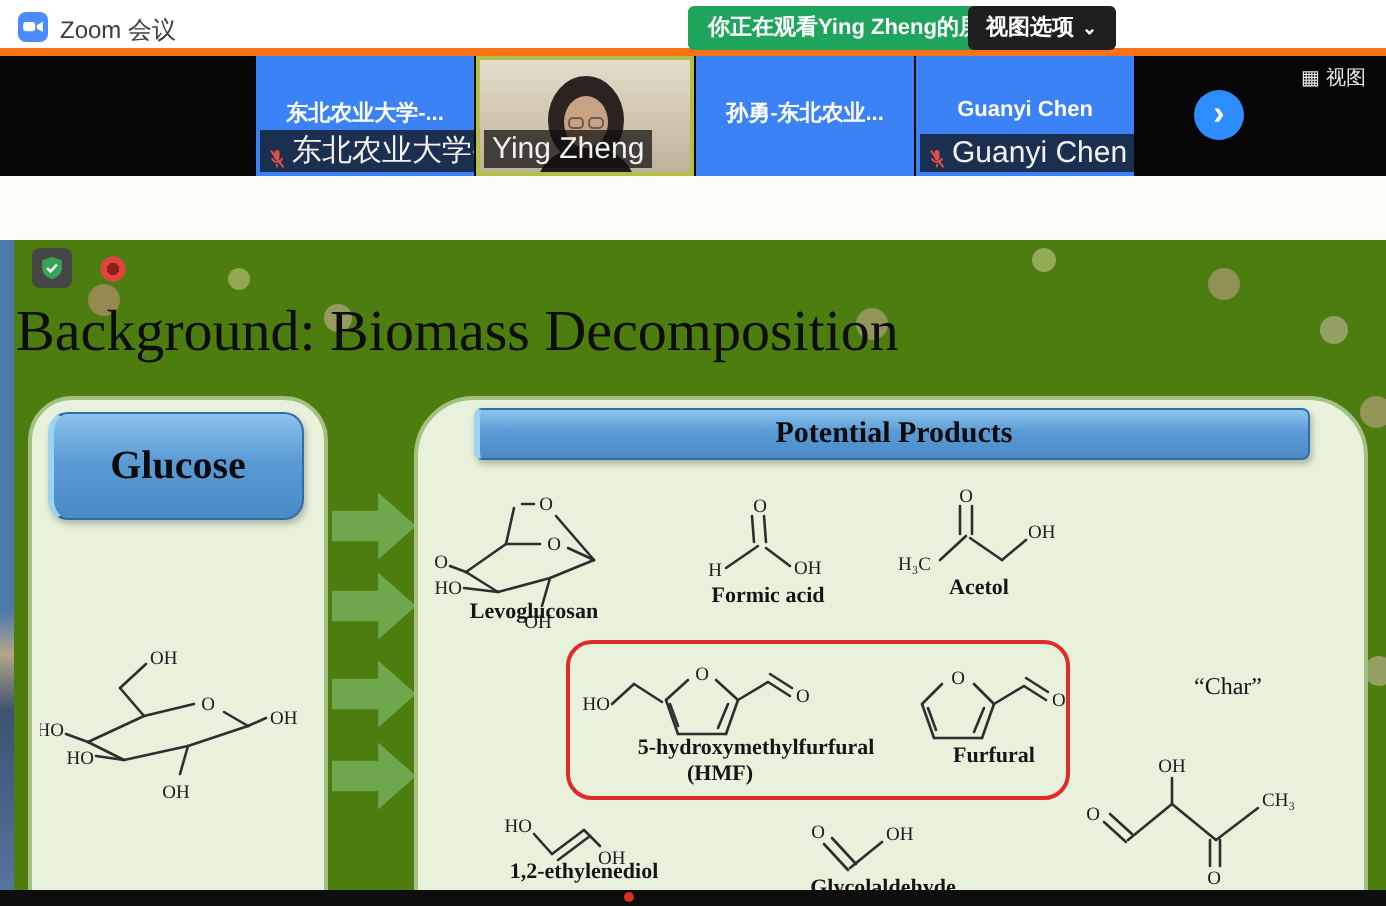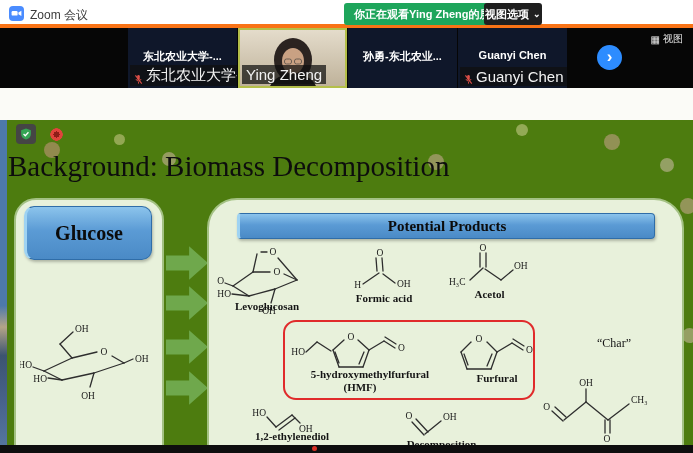--- a/index.html
+++ b/index.html
@@ -10,26 +10,26 @@
   }
   
   .titlebar { position:absolute; left:0; top:0; width:693px; height:28px;
     background:#ffffff; border-bottom:4px solid #f97316; }
   .zoom-logo { position:absolute; left:9px; top:6px; width:15px; height:15px; }
   .app-title { position:absolute; left:30px; top:7px; font-size:12px; color:#3c3c3c; }
   .watch-banner { position:absolute; left:344px; top:3px; height:22px; line-height:22px;
     padding:0 10px; background:#1ea55b; color:#fff; font-size:11px; font-weight:bold;
     border-radius:3px; }
   .view-options { position:absolute; left:484px; top:3px; height:22px; line-height:22px;
-    padding:0 1px; background:#1f1f1f; color:#fff; font-size:11px; font-weight:bold;
+    padding:0 9px; background:#1f1f1f; color:#fff; font-size:11px; font-weight:bold;
     border-radius:3px; display:flex; align-items:center; gap:4px; }
   .caret { font-size:9px; line-height:1; }
   
   .strip { position:absolute; left:0; top:28px; width:693px; height:60px; background:#060606; }
-  .tile { position:absolute; top:0; height:60px; width:109px; background:#0f172a; overflow:hidden; }
+  .tile { position:absolute; top:0; height:60px; width:109px; background:#3b82f6; overflow:hidden; }
   .tile .center-name { position:absolute; left:0; right:0; top:21px; text-align:center;
     color:#fff; font-size:11px; font-weight:bold; white-space:nowrap; }
   .name-tag { position:absolute; left:2px; bottom:2px; display:flex; align-items:flex-end; gap:3px;
     background:rgba(15,15,15,.72); color:#f2f2f2; font-size:15px; padding:1px 4px; white-space:nowrap; }
   .tile-video { border:2px solid #b4bf49; }
   .next-btn { position:absolute; left:597px; top:17px; width:25px; height:25px; border-radius:50%;
     background:#2d8cff; color:#fff; font-size:17px; font-weight:bold; line-height:23px;
     text-align:center; }
   .strip-view { position:absolute; right:10px; top:4px; color:#e8e8e8; font-size:10px;
     display:flex; gap:3px; align-items:center; }
@@ -48,21 +48,21 @@
   
   .panel { position:absolute; background:#e8f1db; border:2px solid #a3c183; }
   .panel-left { left:14px; top:78px; width:150px; height:276px; border-radius:22px; }
   .panel-right { left:207px; top:78px; width:477px; height:276px; border-radius:30px; }
   .blue-btn { background:linear-gradient(180deg,#8cc4ec 0%,#5b9bd5 45%,#4a8ac6 100%);
     border:1px solid #2f6da8; border-left:3px solid #9fd3f2; box-shadow:1px 2px 3px rgba(0,0,0,.25);
     font-family:"Liberation Serif", serif; font-weight:bold; color:#0b0b0b;
     display:flex; align-items:center; justify-content:center; }
   .glucose-btn { position:absolute; left:8px; top:6px; width:128px; height:54px;
     border-radius:10px; font-size:20px; }
-  .products-hdr { position:absolute; left:28px; top:13px; width:418px; height:26px;
+  .products-hdr { position:absolute; left:28px; top:4px; width:418px; height:26px;
     border-radius:4px; font-size:15px; }
   .arrow { position:absolute; left:166px; width:42px; height:38px; background:#6fa84c;
     clip-path:polygon(0 30%,55% 30%,55% 6%,100% 50%,55% 94%,55% 70%,0 70%); }
   
   .mol { position:absolute; }
   .mol line, .mol path, .mol polyline { stroke:#2e2e2e; stroke-width:1.3; fill:none; stroke-linecap:round; }
   .mol text { font-family:"Liberation Serif", serif; font-size:9.5px; fill:#1c1c1c; }
   .mol-label { position:absolute; text-align:center; font-family:"Liberation Serif", serif;
     font-weight:bold; font-size:11px; color:#151515; white-space:nowrap; }
   .red-box { position:absolute; left:74px; top:120px; width:252px; height:80px;
@@ -270,21 +270,21 @@
           <line x1="50" y1="42" x2="44" y2="25"></line>
           <line x1="50" y1="38" x2="46" y2="27"></line>
             <line x1="75" y1="27" x2="70" y2="39"></line>
           <line x1="80" y1="25" x2="95" y2="16"></line>
           <line x1="95" y1="16" x2="106" y2="23"></line>
             <line x1="96" y1="12" x2="107" y2="19"></line>
           <text x="16" y="30" text-anchor="end">HO</text>
           <text x="62" y="15" text-anchor="middle">O</text>
           <text x="109" y="26" text-anchor="start">O</text>
         </svg>
-        <div class="mol-label" style="left:0px;top:46px;width:150px;padding-left:20px;">5-hydroxymethylfurfural</div>
+        <div class="mol-label" style="left:8px;top:46px;width:150px;padding-left:20px;">5-hydroxymethylfurfural</div>
         <div class="mol-label" style="left:0px;top:59px;width:150px;">(HMF)</div>
 
         <svg class="mol" style="left:162px;top:8px;" width="100" height="46" viewBox="0 0 100 46">
           <line x1="14" y1="22" x2="24" y2="12"></line>
             <line x1="40" y1="12" x2="50" y2="22"></line>
           <line x1="50" y1="22" x2="44" y2="39"></line>
             <line x1="44" y1="39" x2="20" y2="39"></line>
           <line x1="20" y1="39" x2="14" y2="22"></line>
           <line x1="21" y1="35" x2="17" y2="24"></line>
             <line x1="45" y1="24" x2="40" y2="36"></line>
@@ -309,21 +309,21 @@
       </svg>
       <div class="mol-label" style="left:28px;top:230px;width:110px;">1,2-ethylenediol</div>
 
       <svg class="mol" style="left:192px;top:208px;" width="80" height="34" viewBox="0 0 80 34">
         <line x1="11" y1="14" x2="23" y2="27"></line>
           <line x1="15" y1="11" x2="27" y2="24"></line>
         <line x1="24" y1="26" x2="40" y2="13"></line>
         <text x="8" y="11" text-anchor="middle">O</text>
         <text x="42" y="12" text-anchor="start">OH</text>
       </svg>
-      <div class="mol-label" style="left:175px;top:238px;width:115px;">Decomposition</div>
+      <div class="mol-label" style="left:175px;top:238px;width:115px;">Glycolaldehyde</div>
 
       <svg class="mol" style="left:330px;top:176px;" width="125" height="68" viewBox="0 0 125 68">
         <line x1="13" y1="35" x2="24" y2="45"></line>
           <line x1="16" y1="31" x2="27" y2="41"></line>
         <line x1="25" y1="44" x2="47" y2="26"></line>
         <line x1="47" y1="26" x2="47" y2="13"></line>
         <line x1="47" y1="26" x2="69" y2="44"></line>
         <line x1="66" y1="44" x2="66" y2="57"></line>
           <line x1="71" y1="44" x2="71" y2="57"></line>
         <line x1="69" y1="44" x2="90" y2="28"></line>

